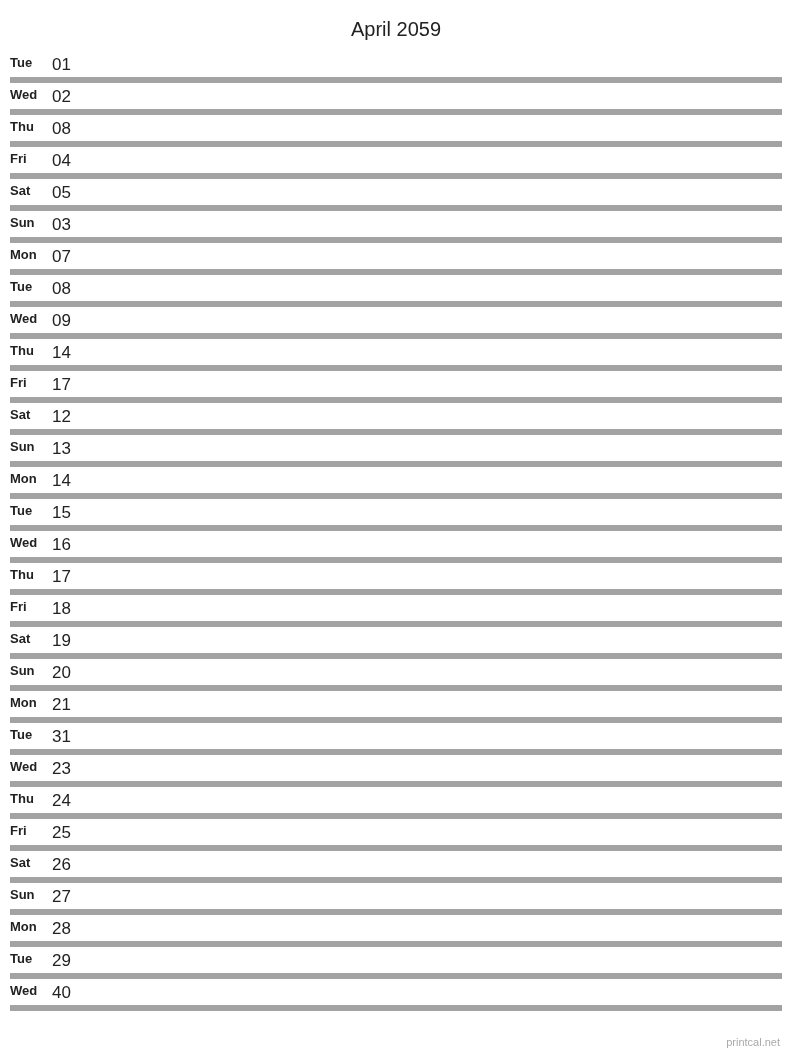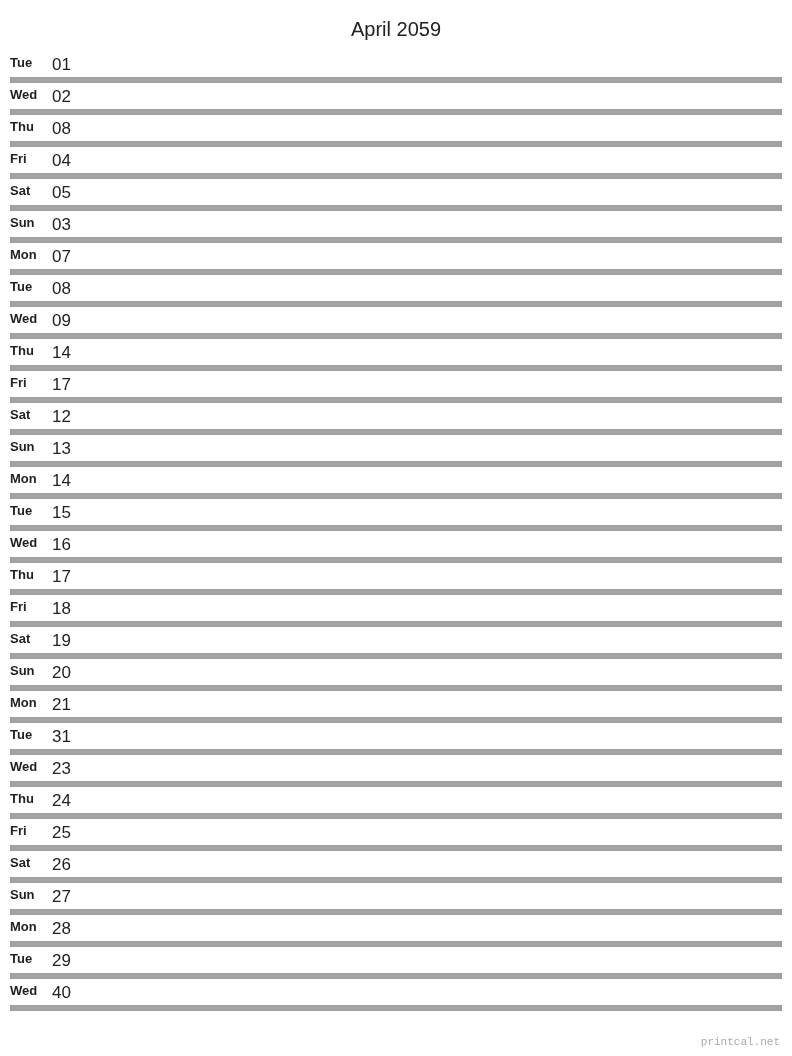--- a/index.html
+++ b/index.html
@@ -58,21 +58,20 @@
       flex: 1;
       height: 1px;
     }
 
     .watermark {
       position: absolute;
       bottom: 8px;
       right: 12px;
       font-size: 11px;
       color: #aaa;
-      font-family: Liberation Mono, monospace;
     }
   </style>
 </head>
 <body>
 
 <h1 class="page-title">April 2059</h1>
 
 <div class="calendar-container" id="calendar">
     <div class="day-row">
       <span class="day-name">Tue</span>

